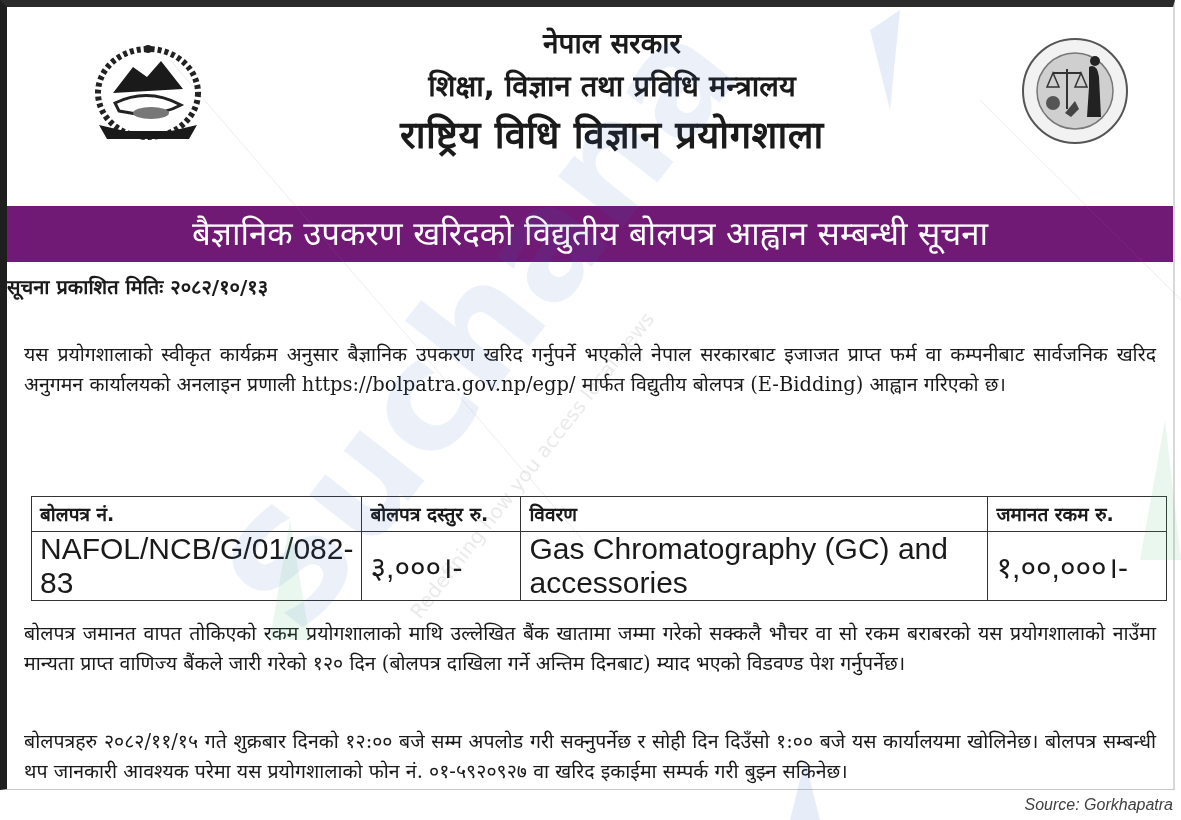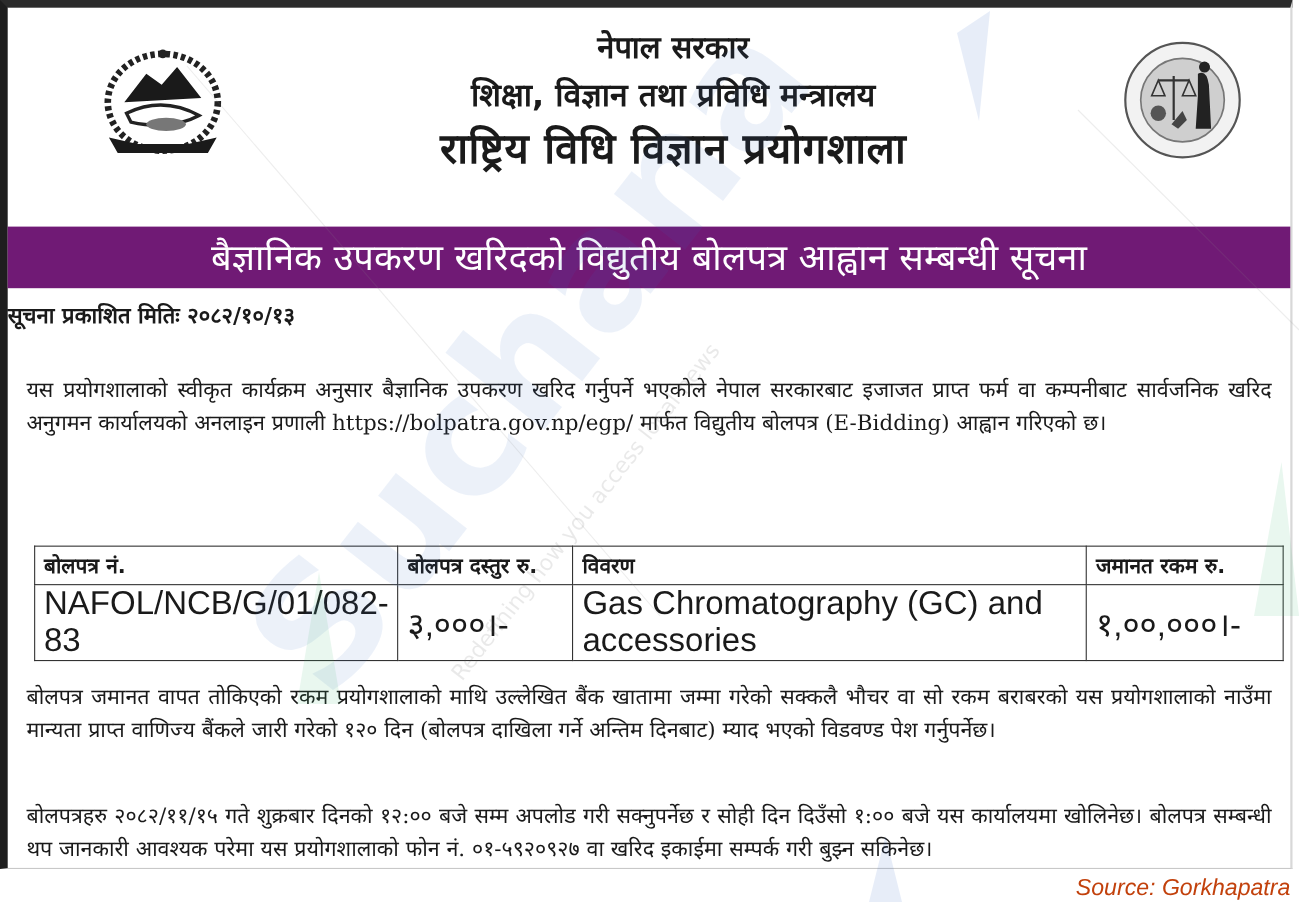--- a/index.html
+++ b/index.html
@@ -32,21 +32,21 @@
   .p1 { top: 296px; }
   .p2 { top: 416px; font-family: "DejaVu Sans", sans-serif; font-weight: bold; font-size: 19px; line-height: 31px; }
   .p3 { top: 575px; }
   .p4 { top: 683px; }
 
   table.bid { position: absolute; left: 24px; top: 489px; width: 1136px; border-collapse: collapse; font-size: 20px; }
   table.bid th, table.bid td { border: 1.5px solid #333; text-align: left; height: 34px; padding: 0 8px; }
   table.bid th { font-family: "DejaVu Sans", sans-serif; font-weight: bold; font-size: 19px; }
   table.bid td { font-family: Liberation Sans, sans-serif; font-size: 30px; }
 
-  .source { position: absolute; right: 8px; top: 796px; font-family: "Liberation Sans", sans-serif; font-style: italic; font-size: 21px; color: #c2410c; }
+  .source { position: absolute; right: 8px; top: 796px; font-family: "Liberation Sans", sans-serif; font-style: italic; font-size: 16px; color: #404040; }
 
   .watermark { position: absolute; left: 0; top: 0; width: 1181px; height: 820px; pointer-events: none; }
 </style>
 </head>
 <body>
 
 <div class="notice">
 
   <div class="header">
     <svg class="emblem-left" viewBox="0 0 126 104">

